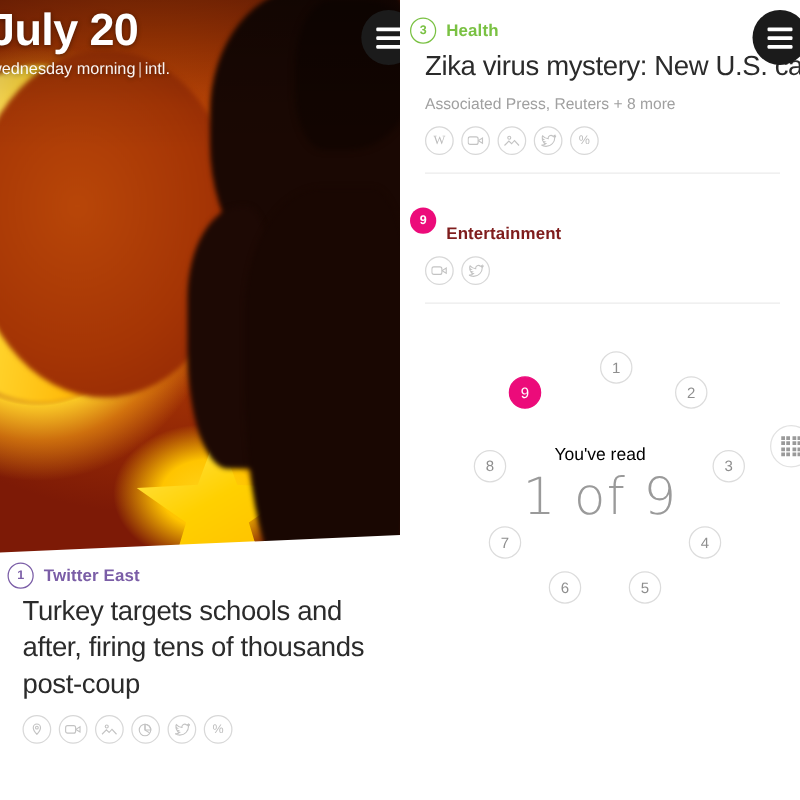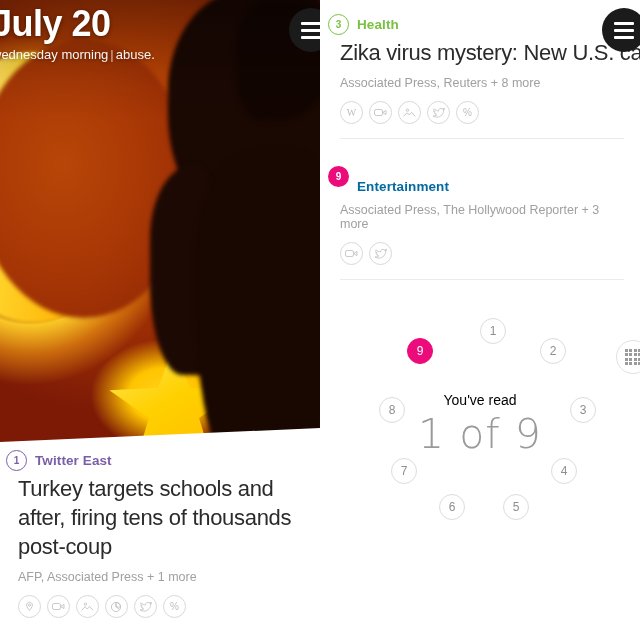--- a/index.html
+++ b/index.html
@@ -204,37 +204,36 @@
       <div class="silh-a"></div>
       <div class="silh-d"></div>
       <div class="silh-c"></div>
       <div class="silh-b"></div>
       <div class="hero-scrim"></div>
     </div>
 
     <div class="hero-head">
       <div class="hero-date">July 20</div>
       <div class="hero-sub">
-        <span>wednesday morning</span><span class="sep">|</span><span>abuse.</span>
+        <span>wednesday morning</span><span class="sep">|</span><span>intl.</span>
       </div>
     </div>
 
     <div class="menu-btn left">
       <span></span>
       <span></span>
       <span></span>
     </div>
 
     <div class="card-left">
       <div class="cat-row">
         <div class="cat-badge outline" style="border:1px solid #7b5ea7; color:#7b5ea7;">1</div>
         <div class="cat-label" style="color:#7b5ea7;">Twitter East</div>
       </div>
       <div class="headline">Turkey targets schools and after, firing tens of thousands post-coup</div>
-      <div class="sources">AFP, Associated Press + 1 more</div>
       <div class="icon-row">
         <div class="src-icon">
           <svg width="11" height="11" viewBox="0 0 11 11">
               <path d="M5.5 1.2c-1.6 0-2.9 1.3-2.9 2.9 0 2.1 2.9 5.3 2.9 5.3s2.9-3.2 2.9-5.3c0-1.6-1.3-2.9-2.9-2.9z" fill="none" stroke="#c3c3c3" stroke-width="0.9"></path>
               <circle cx="5.5" cy="4.1" r="1.1" fill="none" stroke="#c3c3c3" stroke-width="0.9"></circle>
             </svg>
         </div>
         <div class="src-icon">
           <svg width="13" height="9" viewBox="0 0 13 9">
               <rect x="0.5" y="1.5" width="8" height="6" rx="1.6" fill="none" stroke="#c3c3c3" stroke-width="0.9"></rect>
@@ -305,23 +304,22 @@
         <div class="src-icon">
           <span class="glyph">%</span>
         </div>
       </div>
       <div class="divider"></div>
     </div>
 
     <div class="card-right" style="padding-top:12px;">
       <div class="cat-row">
         <div class="cat-badge" style="background:#ec0b7a; color:#fff;">9</div>
-        <div class="cat-label" style="color:#0369a1;margin-top:20px;">Entertainment</div>
-      </div>
-      <div class="sources">Associated Press, The Hollywood Reporter + 3 more</div>
+        <div class="cat-label" style="color:#7f1d1d;margin-top:20px;">Entertainment</div>
+      </div>
       <div class="icon-row">
         <div class="src-icon">
           <svg width="13" height="9" viewBox="0 0 13 9">
               <rect x="0.5" y="1.5" width="8" height="6" rx="1.6" fill="none" stroke="#c3c3c3" stroke-width="0.9"></rect>
               <path d="M9 4.3l3-1.9v4.2l-3-1.9z" fill="none" stroke="#c3c3c3" stroke-width="0.9"></path>
             </svg>
         </div>
         <div class="src-icon">
           <svg width="12" height="11" viewBox="0 0 12 11">
               <path d="M11 2.2c-.4.2-.8.3-1.2.4.4-.3.8-.7.9-1.2-.4.3-.9.5-1.4.6a2.2 2.2 0 00-3.7 2c-1.8-.1-3.4-1-4.5-2.3a2.2 2.2 0 00.7 2.9c-.4 0-.7-.1-1-.3 0 1 .8 1.9 1.8 2.1-.3.1-.6.1-.9 0a2.2 2.2 0 002 1.5A4.4 4.4 0 010 9c1.1.7 2.4 1.1 3.8 1.1 4.5 0 7-3.8 7-7v-.3c.5-.4.9-.8 1.2-1.3z" fill="none" stroke="#c3c3c3" stroke-width="0.85"></path>

